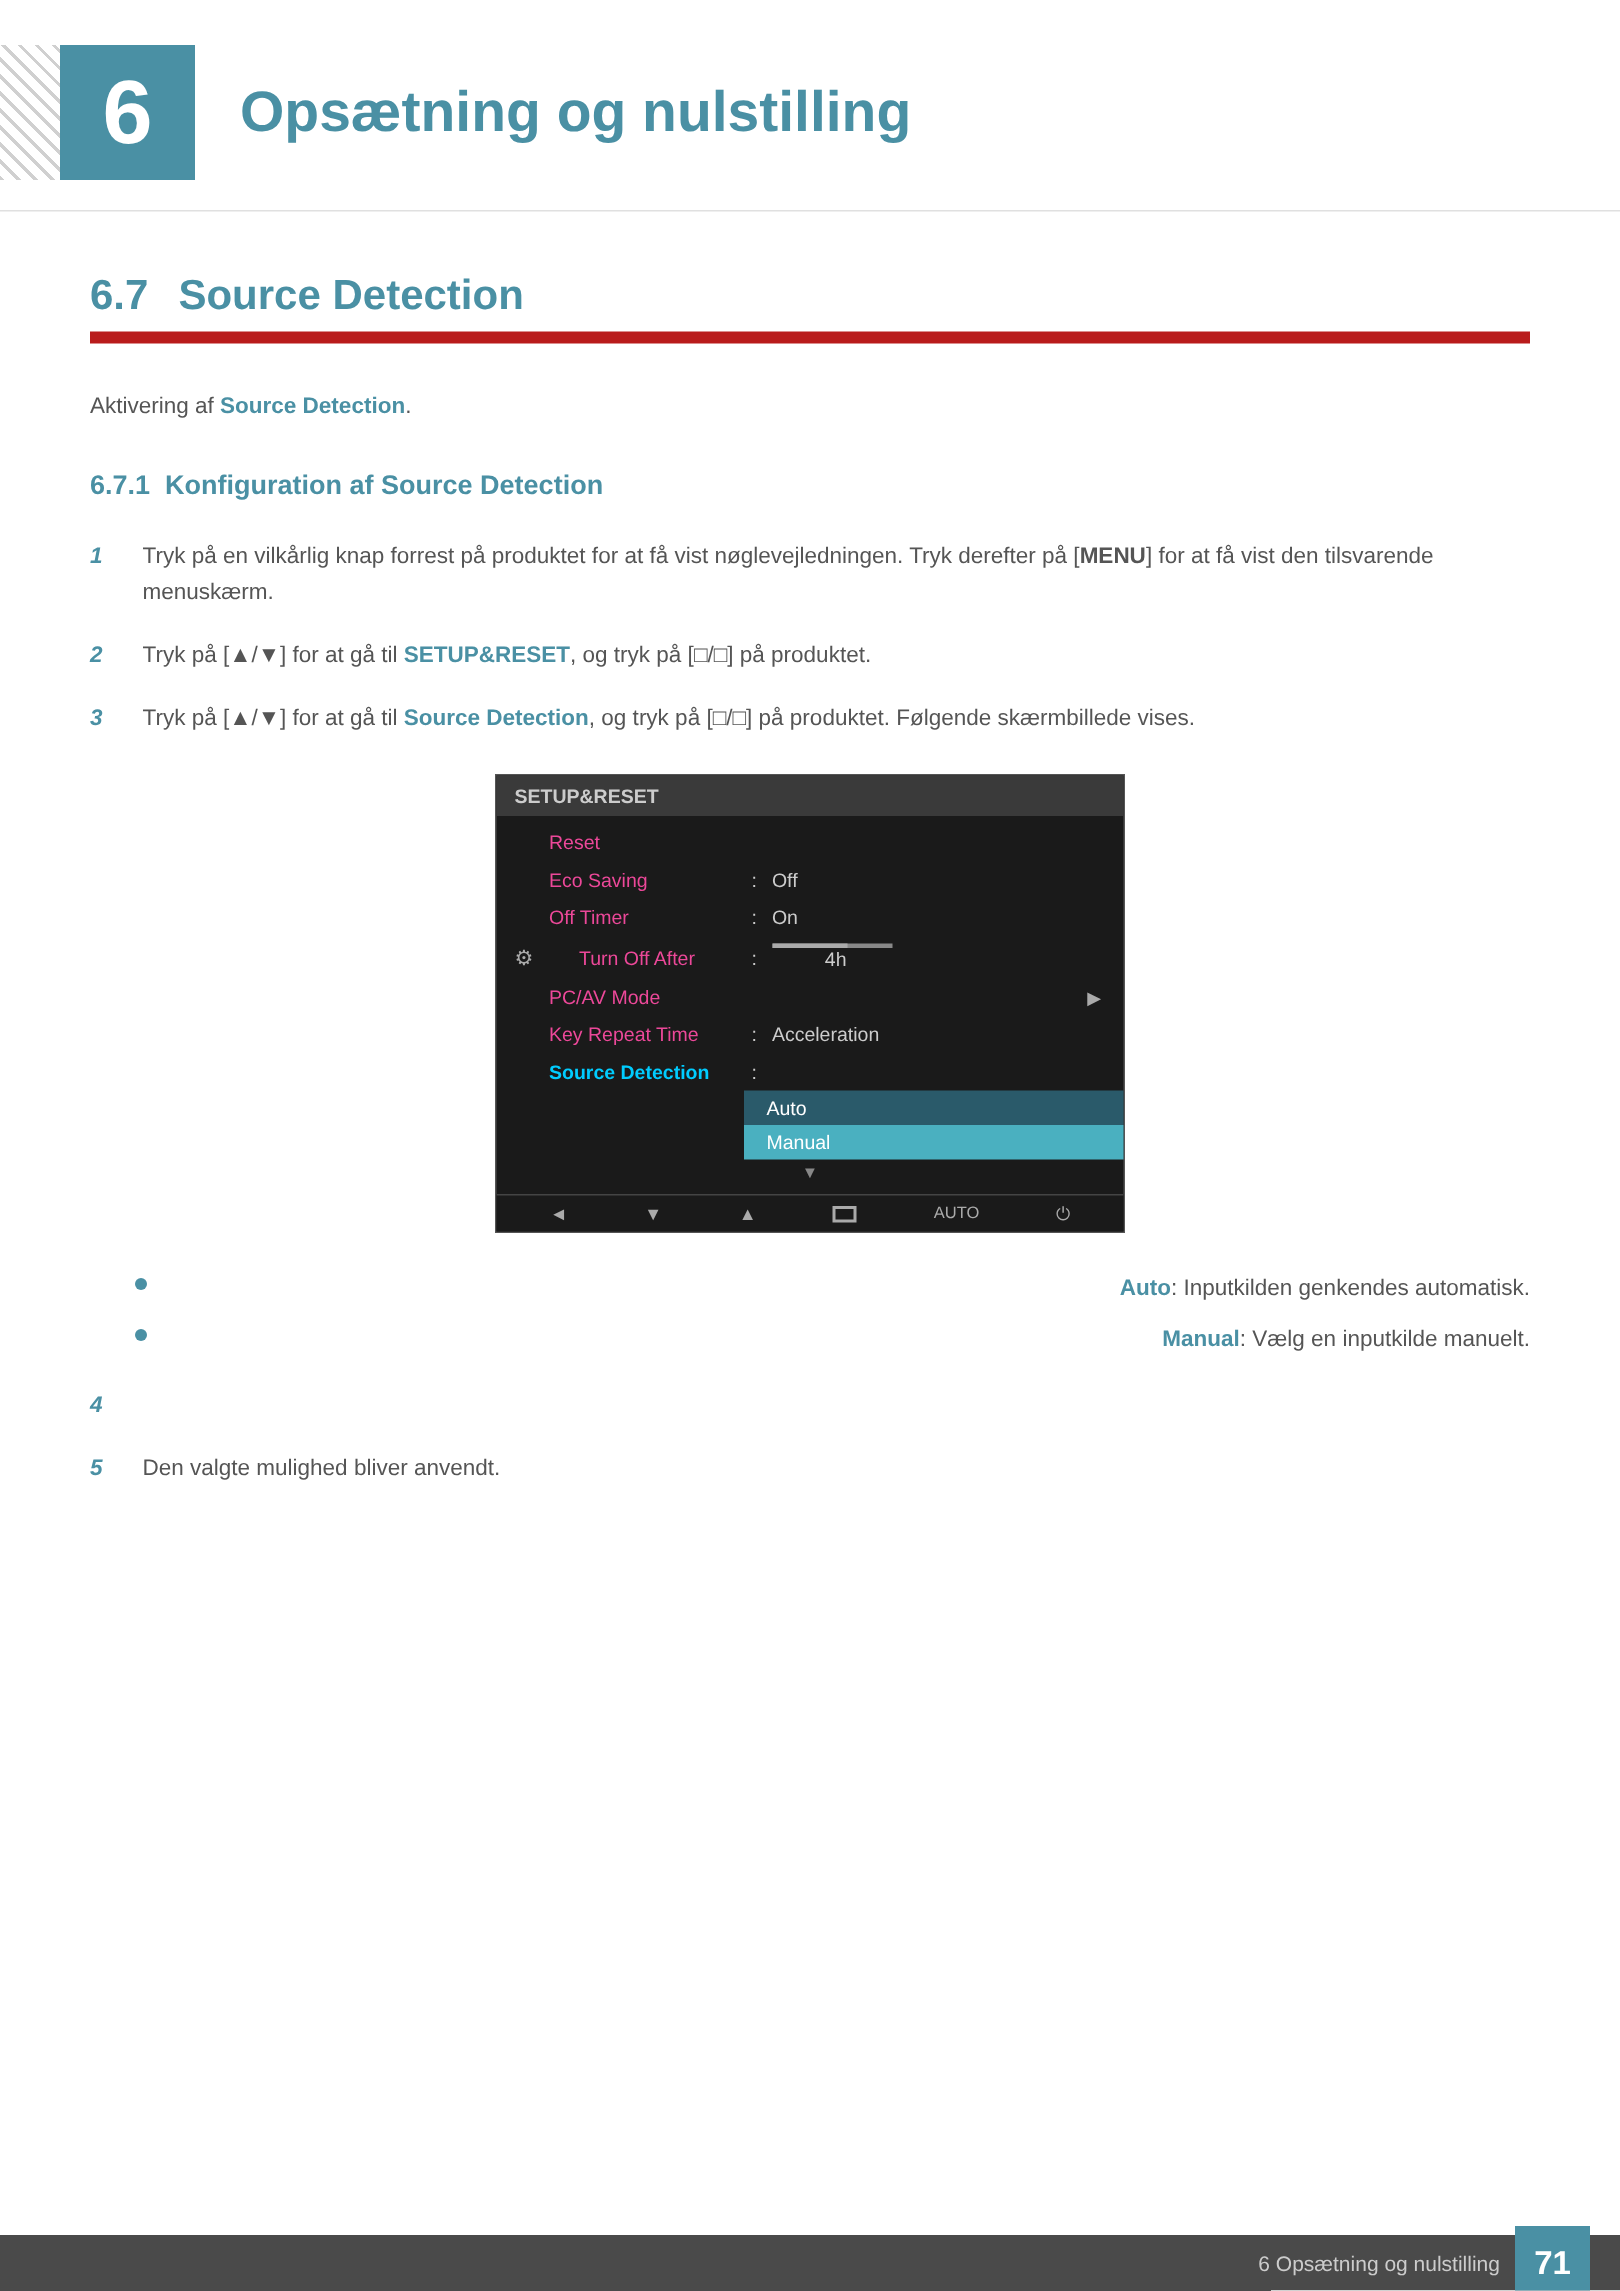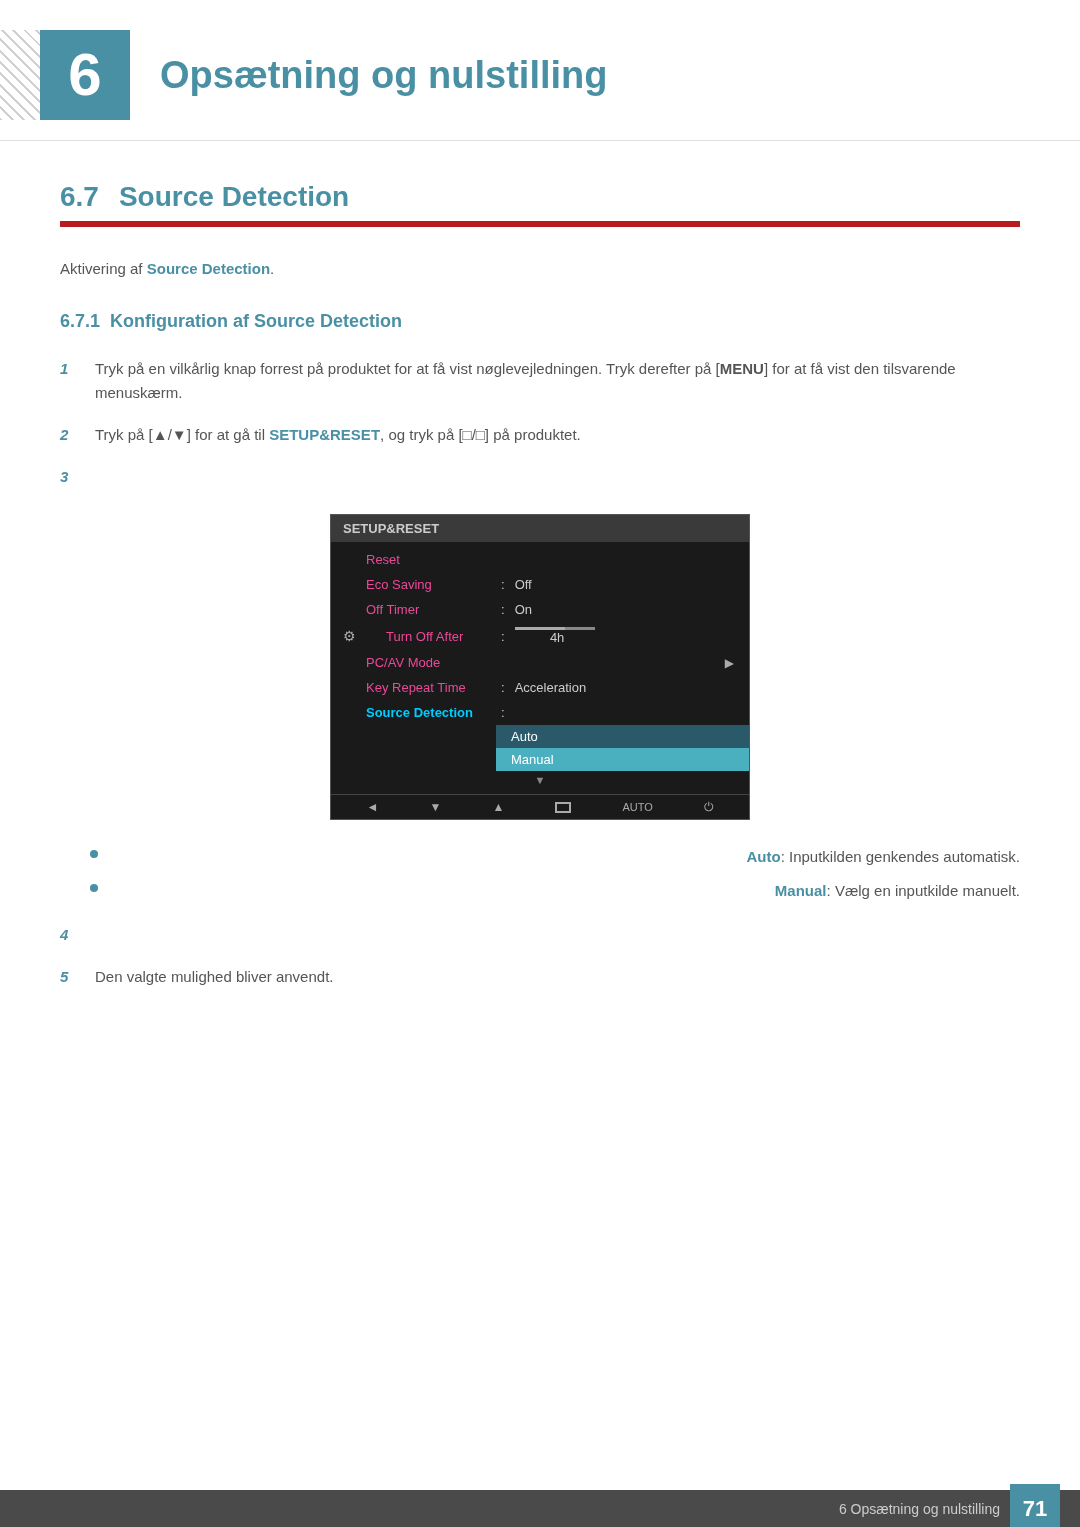--- a/index.html
+++ b/index.html
@@ -73,21 +73,21 @@
     
     .content {
       padding: 0 60px 60px 60px;
     }
 
     
     .section-title {
       font-size: 28px;
       font-weight: bold;
       color: #4a90a4;
-      border-bottom: 6px solid #b91c1c;
+      border-bottom: 8px solid #b91c1c;
       padding-bottom: 8px;
       margin-bottom: 30px;
     }
 
     .section-number {
       margin-right: 20px;
     }
 
     
     .intro-text {
@@ -388,20 +388,23 @@
       </span>
     </li>
     <li class="step-item">
       <span class="step-number">2</span>
       <span class="step-text">
         Tryk på [▲/▼] for at gå til <span class="bold-teal">SETUP&amp;RESET</span>, og tryk på [□/□] på produktet.
       </span>
     </li>
     <li class="step-item">
       <span class="step-number">3</span>
+      <span class="step-text">
+        Tryk på [▲/▼] for at gå til <span class="bold-teal">Source Detection</span>, og tryk på [□/□] på produktet. Følgende skærmbillede vises.
+      </span>
     </li>
   </ul>
 
   <div class="screen-mockup-container">
     <div class="screen-mockup">
       <div class="screen-header">
         <span>SETUP&amp;RESET</span>
       </div>
       <div class="screen-body">
 

